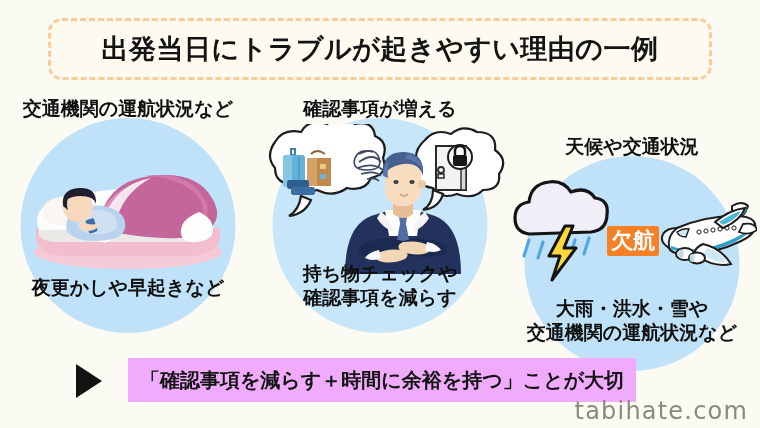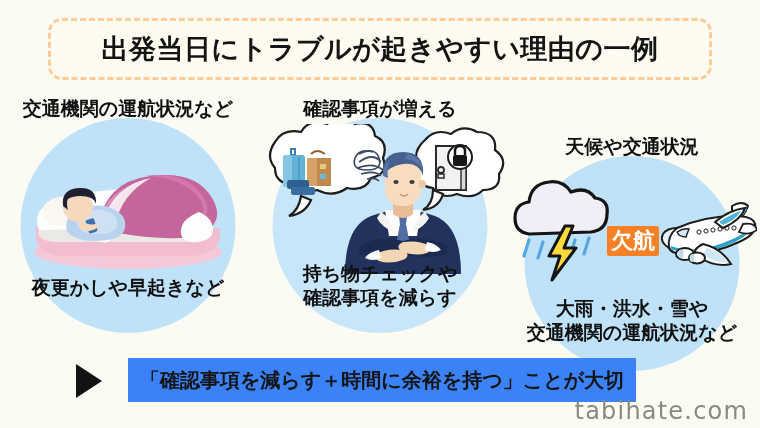--- a/index.html
+++ b/index.html
@@ -57,21 +57,21 @@
   .art{ position:absolute; left:0; top:28px; width:250px; height:150px; z-index:4; }
 
   
   .arrow{
     position:absolute; left:76px; top:364px; width:0; height:0;
     border-top:17px solid transparent; border-bottom:17px solid transparent;
     border-left:26px solid #121212;
   }
   .banner{
     position:absolute; left:128px; top:358px; width:508px; height:44px;
-    background:#3b82f6; display:flex; align-items:center; justify-content:center;
+    background:#f0abfc; display:flex; align-items:center; justify-content:center;
   }
   .banner-text{ font-size:20px; font-weight:bold; color:#141414; white-space:nowrap; }
 
   .watermark{
     position:absolute; right:12px; top:397px;
     font-size:24px; color:#8a8a82; letter-spacing:1.2px;
     font-family:"DejaVu Sans",sans-serif;
   }
 </style>
 </head>

